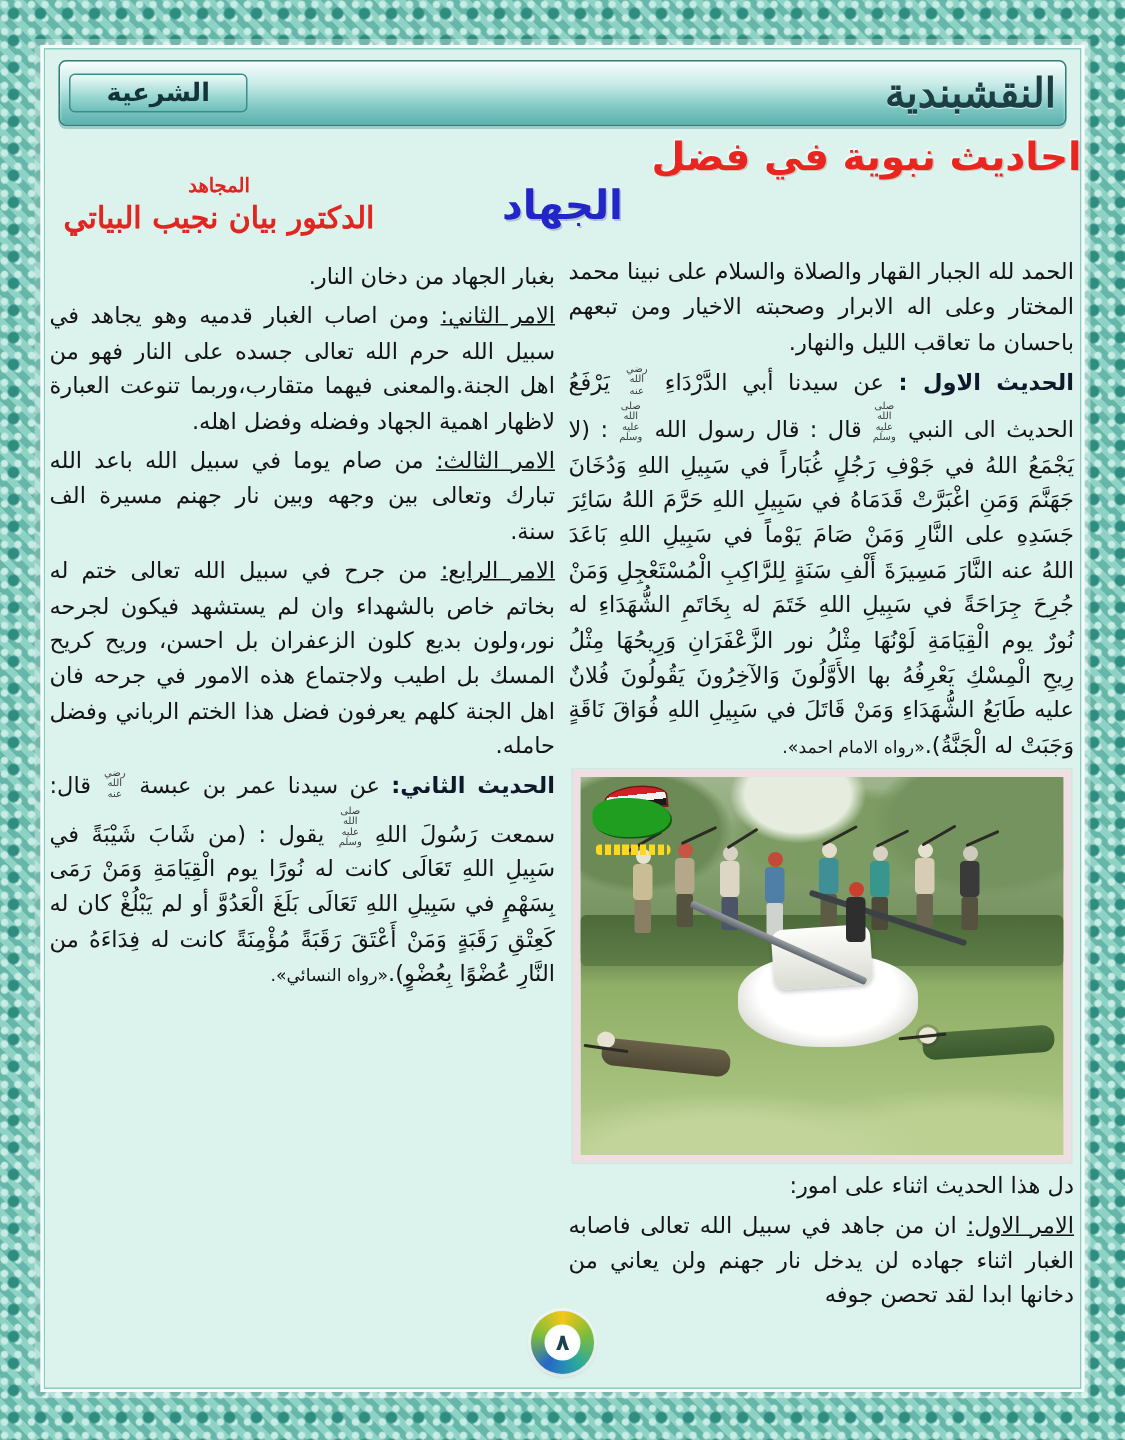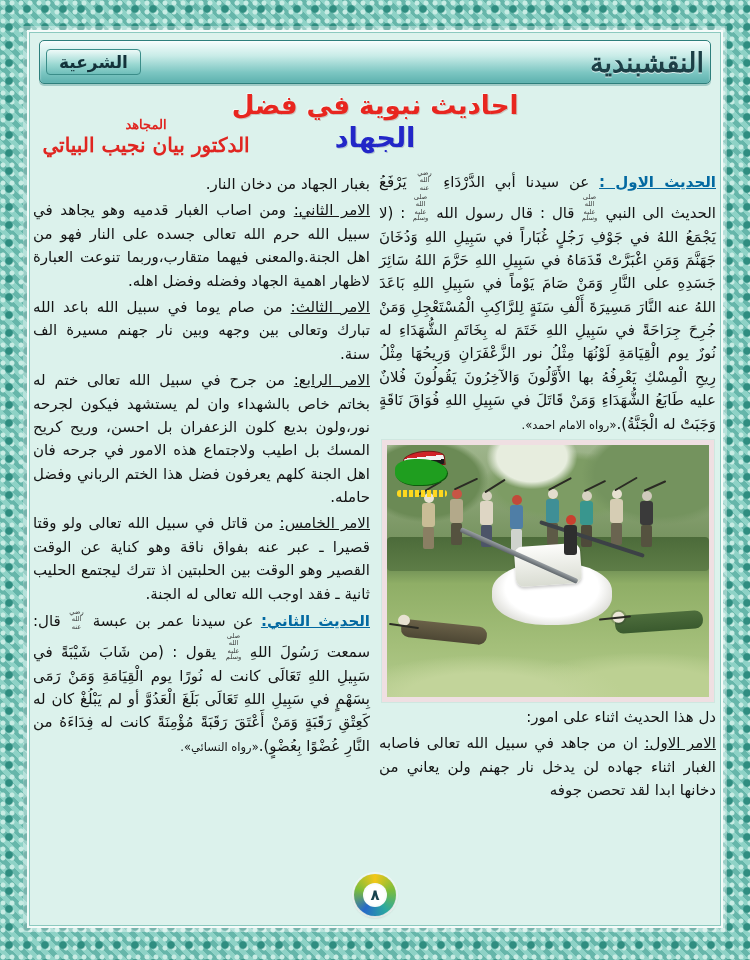--- a/index.html
+++ b/index.html
@@ -26,56 +26,57 @@
   
   .header-bar{
     position:absolute;top:8px;left:10px;right:10px;height:42px;
     border:1px solid #2e7f7c;border-radius:5px;
     background:linear-gradient(#f6fdfc 0%, #c9ece8 35%, #7cc6c2 75%, #5db1ae 100%);
     box-shadow:0 2px 0 #2e7f7c55, 0 1px 2px #ffffffaa inset;
     display:flex;align-items:center;justify-content:space-between;
     padding:0 6px;color:#14343c;
   }
   .issue-box,.section-box{
-    border:1px solid #3b8d89;border-radius:4px;padding:2px 12px;
+    border:1px solid #3b8d89;border-radius:4px;padding:2px 24px;
     background:linear-gradient(#eefaf8,#9ad8d2 60%,#6fbeba);
     font-weight:bold;font-size:17px;color:#13323a;
   }
   .brand{
     font-size:27px;font-weight:bold;color:#1c3f46;
     text-shadow:0 1px 0 #ffffffaa;letter-spacing:1px;
     font-family:"DejaVu Serif",serif;
   }
 
   
   .title-wrap{position:absolute;top:58px;right:0;left:0;text-align:center;}
   .title-line1{
     font-size:26px;font-weight:bold;color:#e8261f;
     text-shadow:1px 1px 0 #8d0f0b33, -1px -1px 0 #ffffff88;
+    text-align:right;
   }
   .title-line2{
     font-size:27px;font-weight:bold;color:#2226c8;margin-top:2px;
     text-shadow:1px 1px 0 #11116633;
   }
   .author{
     position:absolute;top:85px;right:460px;width:230px;text-align:center;
     color:#e02621;line-height:1.25;font-family:"DejaVu Serif",serif;
   }
   .author .a1{font-size:13px;font-weight:bold;}
   .author .a2{font-size:20px;font-weight:bold;}
 
   
   .col{
     position:absolute;width:337px;direction:rtl;text-align:justify;
     font-size:15px;line-height:1.56;color:#141414;
   }
   .col p{margin:0 0 3px 0;}
   .col-first{top:138px;right:5px;}   
   .col-second{top:141px;left:4px;}   
-  .lead-hadith{color:#0369a1;font-weight:bold;text-decoration:underline;}
+  .lead-hadith{color:#0f172a;font-weight:bold;}
   .lead-amr{text-decoration:underline;}
   .source{font-size:11.5px;}
   .honorific{
     display:inline-block;width:17px;font-size:7px;line-height:1.05;
     text-align:center;vertical-align:-3px;color:#3a3a3a;transform:scale(.95);
   }
 
   
   .photo-frame{
     width:322px;height:252px;margin:4px auto 4px auto;position:relative;
@@ -149,20 +150,21 @@
       <div class="title-line1">احاديث نبوية في فضل</div>
       <div class="title-line2">الجهاد</div>
     </div>
 
     <div class="author">
       <div class="a1">المجاهد</div>
       <div class="a2">الدكتور بيان نجيب البياتي</div>
     </div>
 
     <div class="col col-first">
+      <p><span>الحمد لله الجبار القهار والصلاة والسلام على نبينا محمد المختار وعلى اله الابرار وصحبته الاخيار ومن تبعهم باحسان ما تعاقب الليل والنهار.</span></p>
       <p>
         <span class="lead-hadith">الحديث الاول :</span><span> عن سيدنا أبي الدَّرْدَاءِ </span><span class="honorific">رضي الله عنه</span><span> يَرْفَعُ الحديث الى النبي </span><span class="honorific">صلى الله عليه وسلم</span><span> قال : قال رسول الله </span><span class="honorific">صلى الله عليه وسلم</span><span> : (لا يَجْمَعُ اللهُ في جَوْفِ رَجُلٍ غُبَاراً في سَبِيلِ اللهِ وَدُخَانَ جَهَنَّمَ وَمَنِ اغْبَرَّتْ قَدَمَاهُ في سَبِيلِ اللهِ حَرَّمَ اللهُ سَائِرَ جَسَدِهِ على النَّارِ وَمَنْ صَامَ يَوْماً في سَبِيلِ اللهِ بَاعَدَ اللهُ عنه النَّارَ مَسِيرَةَ أَلْفِ سَنَةٍ لِلرَّاكِبِ الْمُسْتَعْجِلِ وَمَنْ جُرِحَ جِرَاحَةً في سَبِيلِ اللهِ خَتَمَ له بِخَاتَمِ الشُّهَدَاءِ له نُورٌ يوم الْقِيَامَةِ لَوْنُهَا مِثْلُ نور الزَّعْفَرَانِ وَرِيحُهَا مِثْلُ رِيحِ الْمِسْكِ يَعْرِفُهُ بها الأَوَّلُونَ وَالآخِرُونَ يَقُولُونَ فُلانٌ عليه طَابَعُ الشُّهَدَاءِ وَمَنْ قَاتَلَ في سَبِيلِ اللهِ فُوَاقَ نَاقَةٍ وَجَبَتْ له الْجَنَّةُ).</span><span class="source">«رواه الامام احمد».</span>
       </p>
 
       <div class="photo-frame">
         <div class="foliage"></div>
         <div class="hedge"></div>
         <div class="grass-light"></div>
 
         <div class="fig" style="left:34px;top:48px">
@@ -250,23 +252,20 @@
       <p>
         <span class="lead-amr">الامر الثاني:</span><span> ومن اصاب الغبار قدميه وهو يجاهد في سبيل الله حرم الله تعالى جسده على النار فهو من اهل الجنة.والمعنى فيهما متقارب،وربما تنوعت العبارة لاظهار اهمية الجهاد وفضله وفضل اهله.</span>
       </p>
       <p>
         <span class="lead-amr">الامر الثالث:</span><span> من صام يوما في سبيل الله باعد الله تبارك وتعالى بين وجهه وبين نار جهنم مسيرة الف سنة.</span>
       </p>
       <p>
         <span class="lead-amr">الامر الرابع:</span><span> من جرح في سبيل الله تعالى ختم له بخاتم خاص بالشهداء وان لم يستشهد فيكون لجرحه نور،ولون بديع كلون الزعفران بل احسن، وريح كريح المسك بل اطيب ولاجتماع هذه الامور في جرحه فان اهل الجنة كلهم يعرفون فضل هذا الختم الرباني وفضل حامله.</span>
       </p>
       <p>
-        <span class="lead-amr">الامر الخامس:</span><span> من قاتل في سبيل الله تعالى ولو وقتا قصيرا ـ عبر عنه بفواق ناقة وهو كناية عن الوقت القصير وهو الوقت بين الحلبتين اذ تترك ليجتمع الحليب ثانية ـ فقد اوجب الله تعالى له الجنة.</span>
-      </p>
-      <p>
         <span class="lead-hadith">الحديث الثاني:</span><span> عن سيدنا عمر بن عبسة </span><span class="honorific">رضي الله عنه</span><span> قال: سمعت رَسُولَ اللهِ </span><span class="honorific">صلى الله عليه وسلم</span><span> يقول : (من شَابَ شَيْبَةً في سَبِيلِ اللهِ تَعَالَى كانت له نُورًا يوم الْقِيَامَةِ وَمَنْ رَمَى بِسَهْمٍ في سَبِيلِ اللهِ تَعَالَى بَلَغَ الْعَدُوَّ أو لم يَبْلُغْ كان له كَعِتْقِ رَقَبَةٍ وَمَنْ أَعْتَقَ رَقَبَةً مُؤْمِنَةً كانت له فِدَاءَهُ من النَّارِ عُضْوًا بِعُضْوٍ).</span><span class="source">«رواه النسائي».</span>
       </p>
     </div>
 
     <div class="page-orn">
       <div class="inner">٨</div>
     </div>
 
   </div>
 </div>

